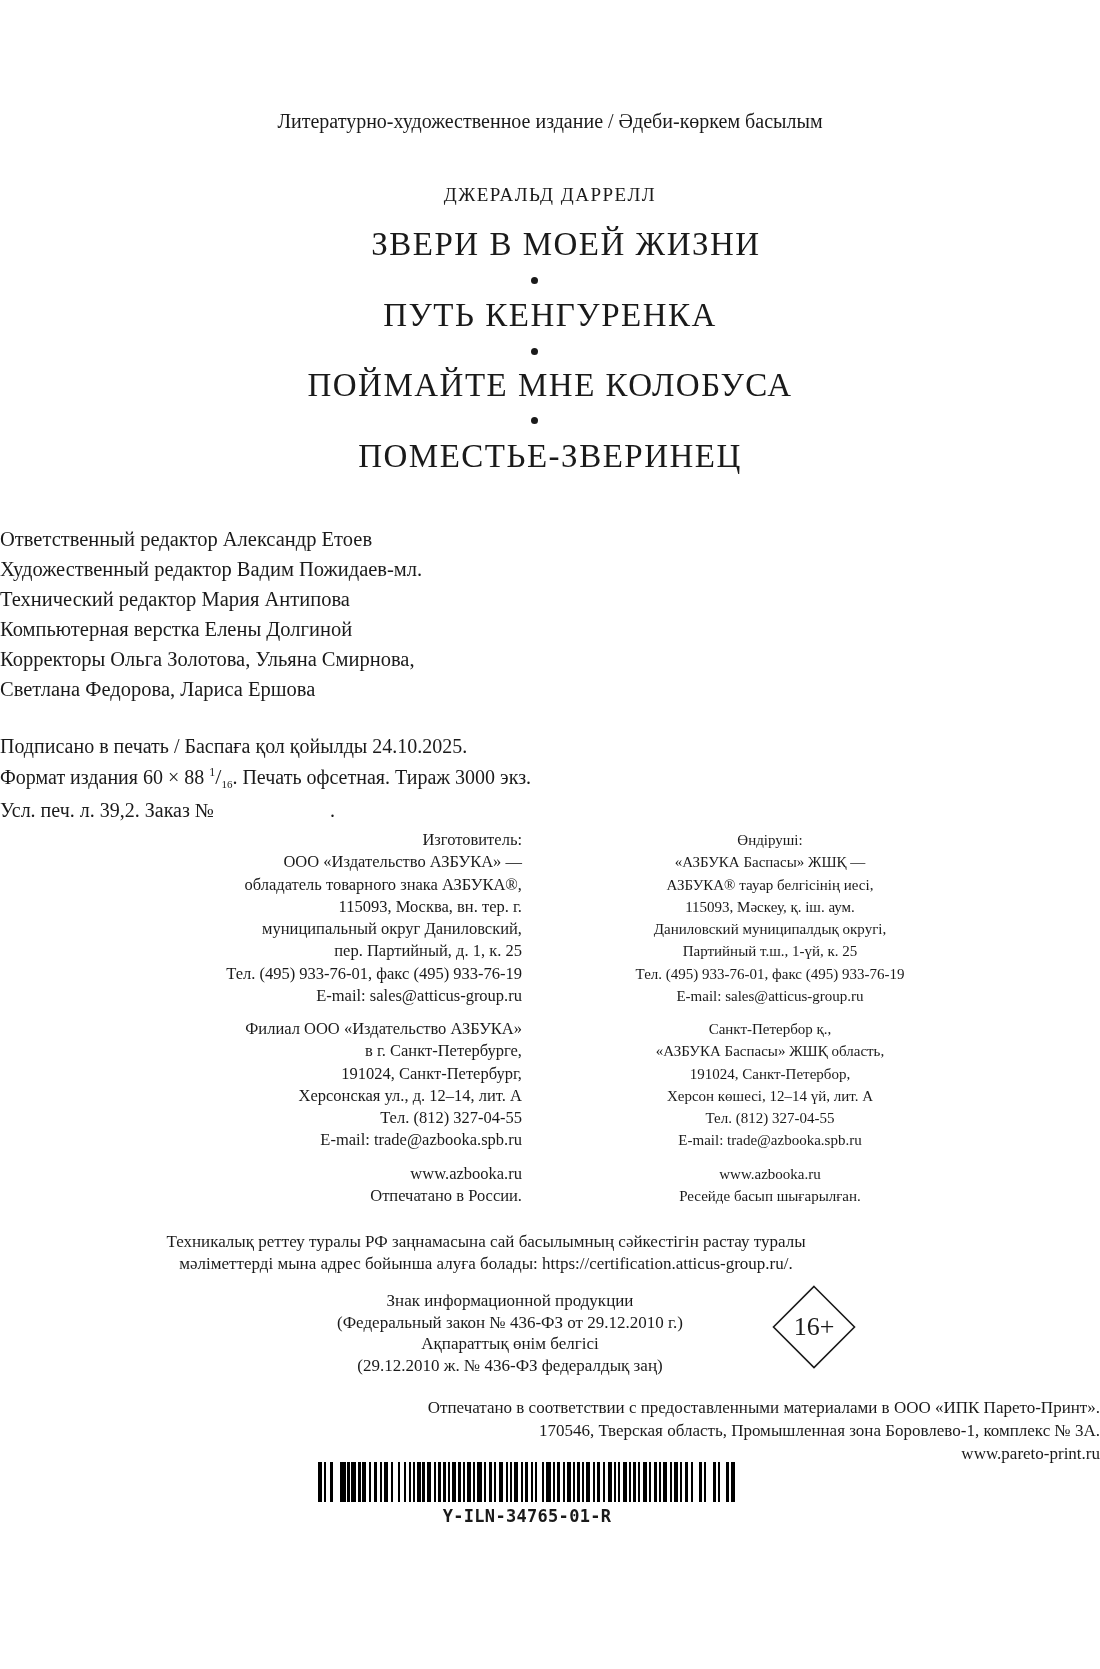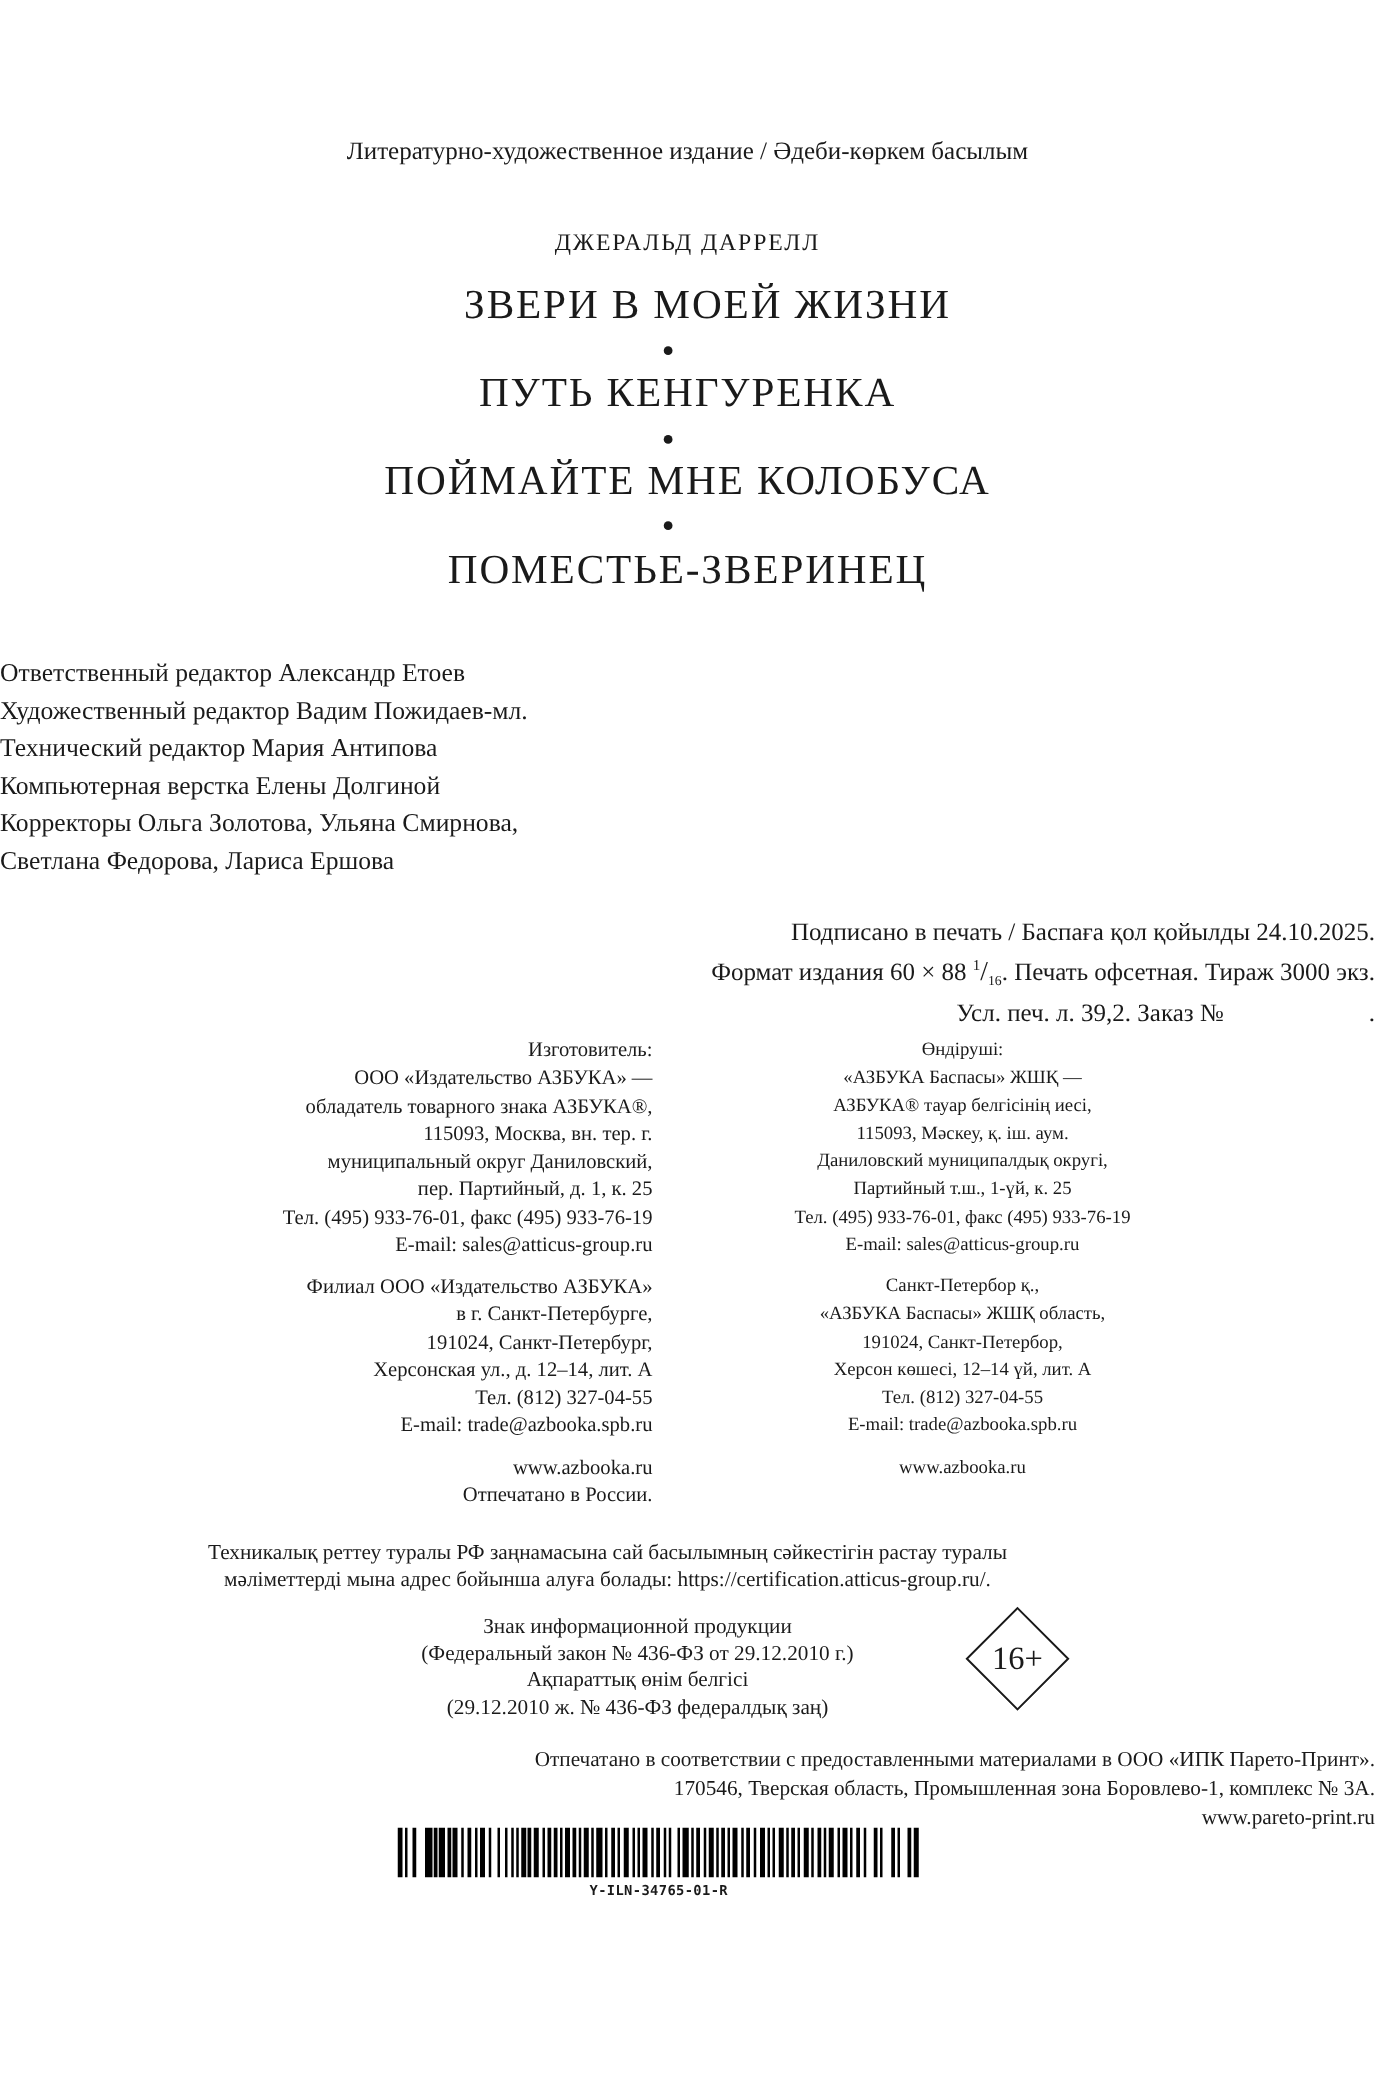--- a/index.html
+++ b/index.html
@@ -37,21 +37,21 @@
     .bullet-2 { top: 348px; }
     .bullet-3 { top: 417px; }
 
     .credits {
       position: absolute; left: 0; width: 948px; top: 524px; 
       font-size: 20.5px; line-height: 30px; font-family: "Liberation Serif", serif;
     }
     .credits div { white-space: nowrap; }
 
     .print-info {
-      position: absolute; left: 0; width: 1100px; top: 733px; text-align: right;
+      position: absolute; left: 0; width: 1100px; top: 733px; text-align: left;
       font-size: 20px; line-height: 26px; font-family: "Liberation Serif", serif;
     }
     .print-info div { white-space: nowrap; }
     .frac sup { font-size: 12px; vertical-align: 8px; }
     .frac sub { font-size: 11px; vertical-align: -4px; }
     .frac .slash { font-size: 22px; }
     .order-gap { display: inline-block; width: 116px; }
 
     .col-left {
       position: absolute; left: 100px; width: 422px; text-align: right;
@@ -93,21 +93,21 @@
       font-size: 17px; line-height: 23px; font-family: "Liberation Serif", serif;
     }
     .printer div { white-space: nowrap; }
 
     .barcode {
       position: absolute; left: 318px; top: 1462px; width: 418px; height: 40px;
     }
     .barcode-code {
       position: absolute; left: 318px; width: 418px; top: 1506px; text-align: center;
       font-family: "DejaVu Sans Mono", "Liberation Mono", monospace;
-      font-weight: bold; font-size: 11px; letter-spacing: 0.3px;
+      font-weight: bold; font-size: 17px; letter-spacing: 0.3px;
     }
   </style>
 </head>
 <body>
 
 <div class="page">
 
   <div class="center-line edition-type">Литературно-художественное издание / Әдеби-көркем басылым</div>
   <div class="center-line author">ДЖЕРАЛЬД ДАРРЕЛЛ</div>
 
@@ -174,20 +174,21 @@
     <div>E-mail: trade@azbooka.spb.ru</div>
   </div>
 
   <div class="col-left block-c">
     <div>www.azbooka.ru</div>
     <div>Отпечатано в России.</div>
   </div>
 
   <div class="col-right block-c">
     <div>www.azbooka.ru</div>
+    <div>Ресейде басып шығарылған.</div>
   </div>
 
   <div class="cert">
     <div>Техникалық реттеу туралы РФ заңнамасына сай басылымның сәйкестігін растау туралы</div>
     <div>мәліметтерді мына адрес бойынша алуға болады: https://certification.atticus-group.ru/.</div>
   </div>
 
   <div class="info-sign">
     <div>Знак информационной продукции</div>
     <div>(Федеральный закон № 436-ФЗ от 29.12.2010 г.)</div>

